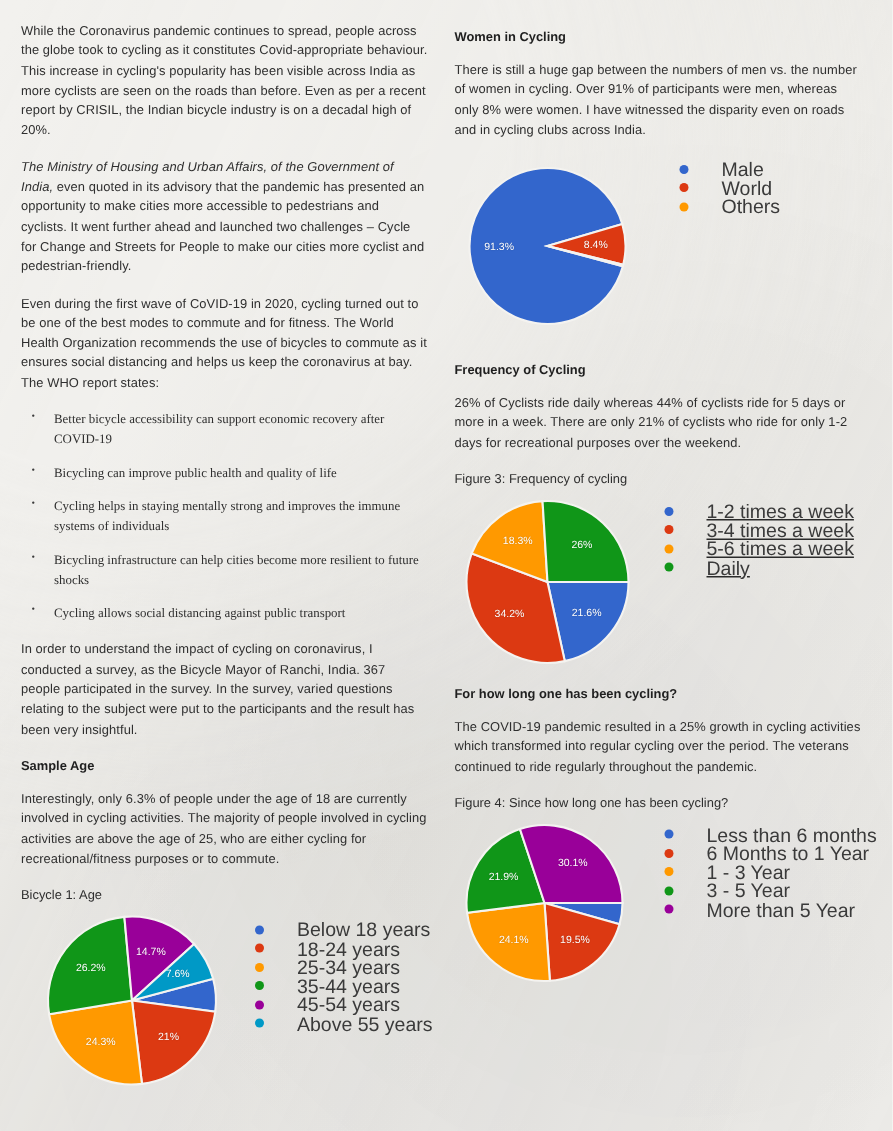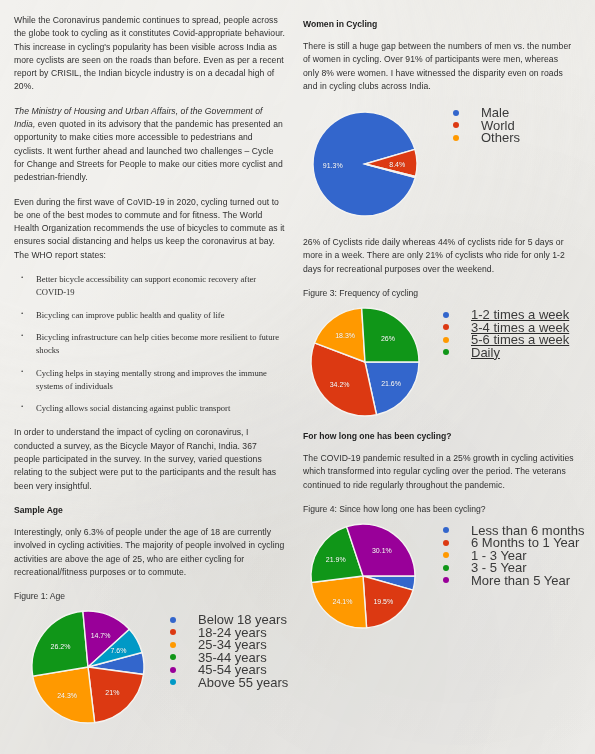--- a/index.html
+++ b/index.html
@@ -123,32 +123,32 @@
 
     <p>While the Coronavirus pandemic continues to spread, people across the globe took to cycling as it constitutes Covid-appropriate behaviour. This increase in cycling's popularity has been visible across India as more cyclists are seen on the roads than before. Even as per a recent report by CRISIL, the Indian bicycle industry is on a decadal high of 20%.</p>
 
     <p class="italic-lead"><i>The Ministry of Housing and Urban Affairs, of the Government of India,</i><span> even quoted in its advisory that the pandemic has presented an opportunity to make cities more accessible to pedestrians and cyclists. It went further ahead and launched two challenges – Cycle for Change and Streets for People to make our cities more cyclist and pedestrian-friendly.</span></p>
 
     <p>Even during the first wave of CoVID-19 in 2020, cycling turned out to be one of the best modes to commute and for fitness. The World Health Organization recommends the use of bicycles to commute as it ensures social distancing and helps us keep the coronavirus at bay. The WHO report states:</p>
 
     <ul>
       <li>Better bicycle accessibility can support economic recovery after COVID-19</li>
       <li>Bicycling can improve public health and quality of life</li>
+      <li>Cycling helps in staying mentally strong and improves the immune systems of individuals</li>
       <li>Bicycling infrastructure can help cities become more resilient to future shocks</li>
-      <li>Cycling helps in staying mentally strong and improves the immune systems of individuals</li>
       <li>Cycling allows social distancing against public transport</li>
     </ul>
 
     <p>In order to understand the impact of cycling on coronavirus, I conducted a survey, as the Bicycle Mayor of Ranchi, India. 367 people participated in the survey. In the survey, varied questions relating to the subject were put to the participants and the result has been very insightful.</p>
 
     <h3>Sample Age</h3>
 
     <p>Interestingly, only 6.3% of people under the age of 18 are currently involved in cycling activities. The majority of people involved in cycling activities are above the age of 25, who are either cycling for recreational/fitness purposes or to commute.</p>
 
-    <div class="fig-caption">Figure 1: Age</div>
+    <div class="fig-caption">Bicycle 1: Age</div>
 
     <div class="chart fig1">
       <div class="pie-wrap">
         <svg width="160" height="116" viewBox="0 0 160 116">
           <g id="fig1-slices">
               <path d="M 78 58 L 132.0918462721878 43.50613347425884 A 56 56 0 0 1 133.5006300383247 65.46190762131317 Z" fill="#3366cc" stroke="#f4f3f0" stroke-width="1.4"></path>
               <path d="M 78 58 L 133.5006300383247 65.46190762131317 A 56 56 0 0 1 84.64826750880908 113.60396154170414 Z" fill="#dc3912" stroke="#f4f3f0" stroke-width="1.4"></path>
               <path d="M 78 58 L 84.64826750880908 113.60396154170414 A 56 56 0 0 1 22.7560469565138 67.17091337485483 Z" fill="#ff9900" stroke="#f4f3f0" stroke-width="1.4"></path>
               <path d="M 78 58 L 22.7560469565138 67.17091337485483 A 56 56 0 0 1 72.92476998684863 2.2304559789699567 Z" fill="#109618" stroke="#f4f3f0" stroke-width="1.4"></path>
               <path d="M 78 58 L 72.92476998684863 2.2304559789699567 A 56 56 0 0 1 119.39784628034951 20.287690029003116 Z" fill="#990099" stroke="#f4f3f0" stroke-width="1.4"></path>
@@ -223,20 +223,21 @@
           </div>
           <div class="legend-row">
             <span class="legend-dot" style="background: rgb(255, 153, 0);"></span>
             <span>Others</span>
           </div>
         </div>
     </div>
 
     <div class="spacer-md"></div>
 
+    <h3>Frequency of Cycling</h3>
     <p>26% of Cyclists ride daily whereas 44% of cyclists ride for 5 days or more in a week. There are only 21% of cyclists who ride for only 1-2 days for recreational purposes over the weekend.</p>
     <div class="fig-caption">Figure 3: Frequency of cycling</div>
 
     <div class="chart fig3-chart">
       <div class="pie-wrap">
         <svg width="140" height="118" viewBox="0 0 140 118">
           <g id="fig3-slices">
               <path d="M 62 58 L 116 58 A 54 54 0 0 1 73.5199229626637 110.75690831478181 Z" fill="#3366cc" stroke="#f4f3f0" stroke-width="1.4"></path>
               <path d="M 62 58 L 73.5199229626637 110.75690831478181 A 54 54 0 0 1 11.479136471220087 38.930591296361705 Z" fill="#dc3912" stroke="#f4f3f0" stroke-width="1.4"></path>
               <path d="M 62 58 L 11.479136471220087 38.930591296361705 A 54 54 0 0 1 58.69727031562044 4.101094847558194 Z" fill="#ff9900" stroke="#f4f3f0" stroke-width="1.4"></path>

